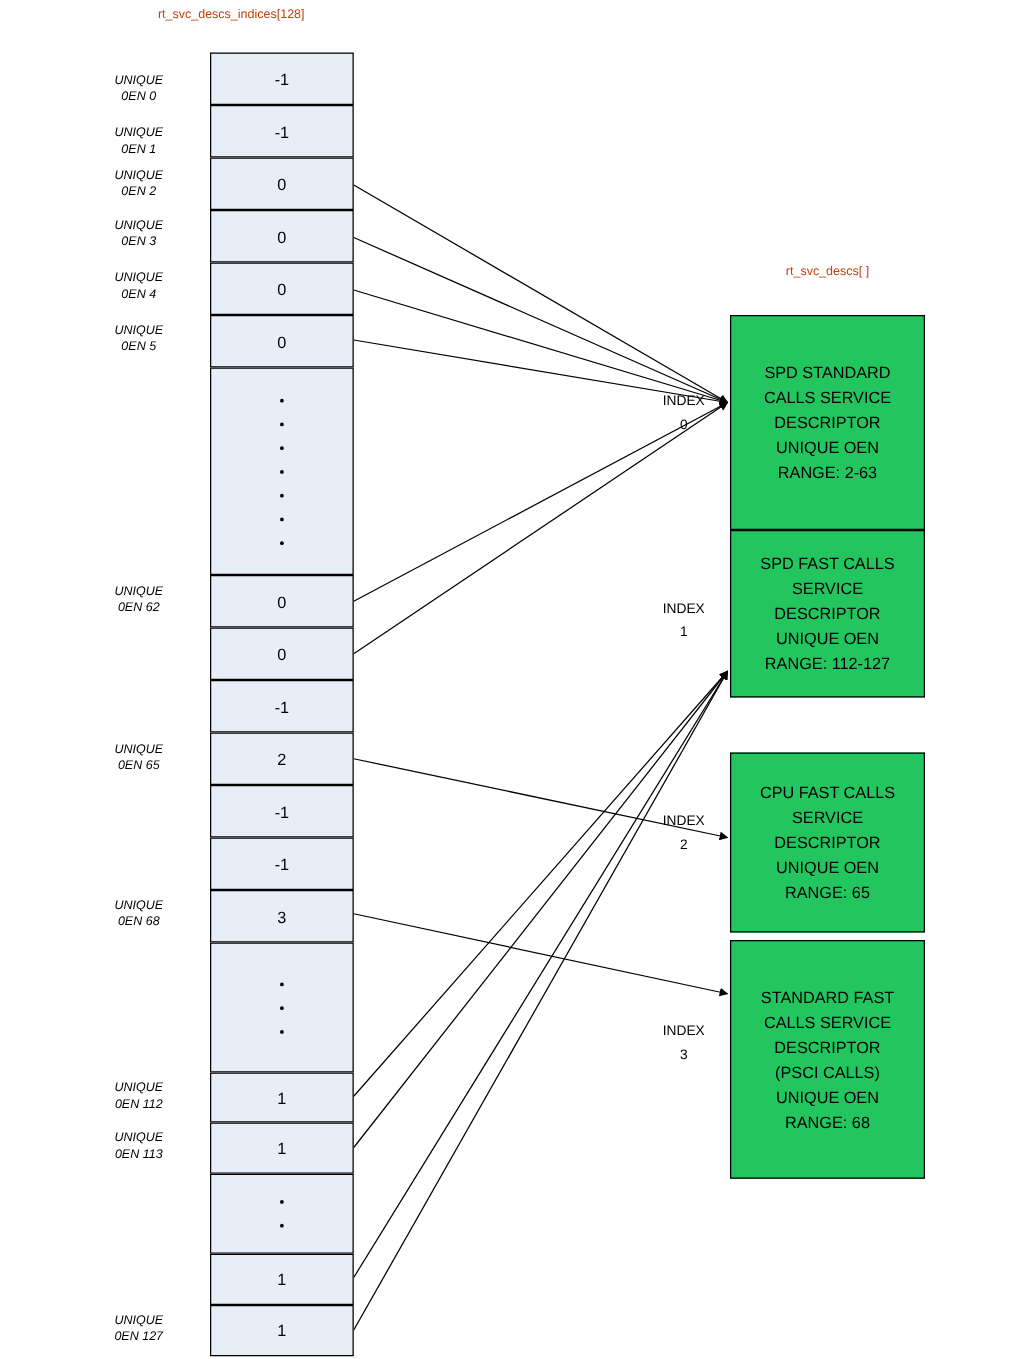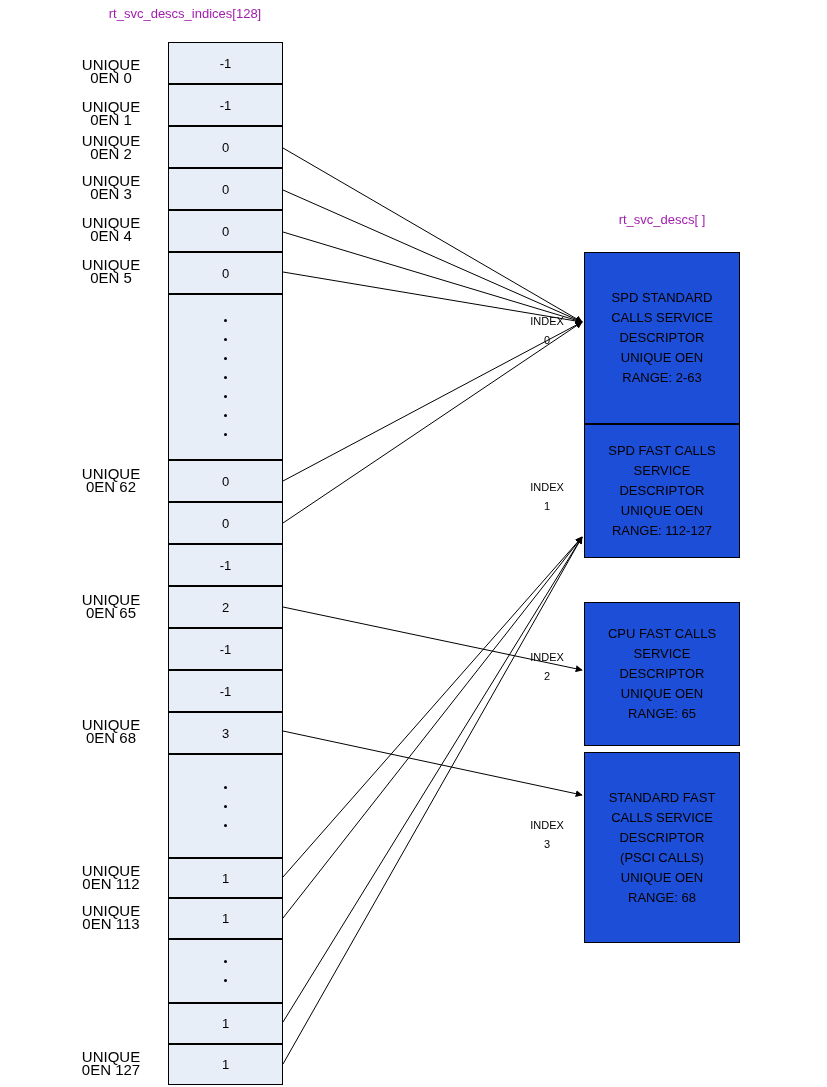--- a/index.html
+++ b/index.html
@@ -18,24 +18,24 @@
   #diagram {
     position: absolute;
     left: 0; top: 0;
     width: 827px;
     height: 1087px;
   }
   .abs { position: absolute; }
 
   
   .title {
-    font-size: 13px;
+    font-size: 10px;
     text-align: center;
     white-space: nowrap;
-    color: #a21caf;
+    color: #c2410c;
   }
 
   
   .cell {
     position: absolute;
     left: 168px;
     width: 115px;
     box-sizing: border-box;
     border: 1px solid #000000;
     background: #e8eef7;
@@ -60,34 +60,35 @@
     border-radius: 50%;
     background: #000;
     margin: 8px 0;
   }
 
   
   .rowlabel {
     position: absolute;
     width: 78px;
     text-align: center;
-    font-size: 15px;
+    font-size: 10px;
     line-height: 13px;
     color: #000;
     white-space: pre-line;
+    font-style: italic;
   }
 
   
   .desc {
     position: absolute;
     left: 584px;
     width: 156px;
     box-sizing: border-box;
     border: 1px solid #000000;
-    background: #1d4ed8;
+    background: #22c55e;
     font-size: 13px;
     line-height: 20px;
     text-align: center;
     display: flex;
     align-items: center;
     justify-content: center;
     padding: 0 6px;
     color: #000;
     white-space: pre-line;
   }

